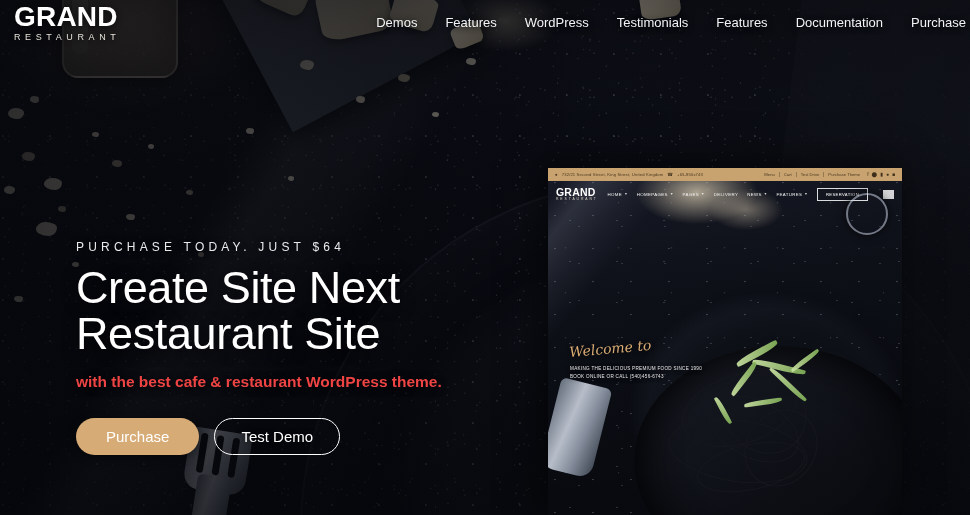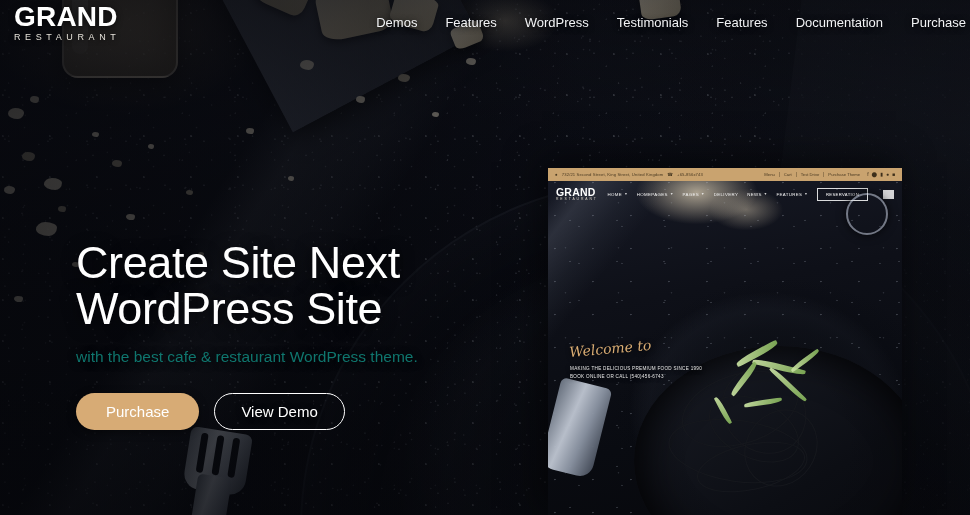--- a/index.html
+++ b/index.html
@@ -203,21 +203,21 @@
     text-shadow: 0 1px 7px rgba(0,0,0,.85);
     margin-bottom: 11px;
   }
   .headline {
     font-size: 45px; line-height: 1.02; font-weight: 400;
     color: #ffffff; letter-spacing: -.4px;
     text-shadow: 0 2px 16px rgba(0,0,0,.78);
   }
   .subline {
     margin-top: 16px;
-    font-size: 15.5px; color: #0f766e; font-weight: 400;
+    font-size: 15.5px; color: #ef4444; font-weight: 700;
     text-shadow: 0 1px 8px rgba(0,0,0,.85);
   }
   .cta-row { margin-top: 27px; display: flex; align-items: center; gap: 15px; }
   .btn {
     display: inline-flex; align-items: center; justify-content: center;
     height: 37px; border-radius: 19px;
     font-size: 15px; cursor: pointer; text-decoration: none;
     white-space: nowrap;
   }
   .btn-primary {
@@ -516,24 +516,25 @@
       <a href="#">Features</a>
       <a href="#">WordPress</a>
       <a href="#">Testimonials</a>
       <a href="#">Features</a>
       <a href="#">Documentation</a>
       <a href="#">Purchase</a>
     </div>
   </div>
 
   <div class="hero">
+    <div class="eyebrow">PURCHASE TODAY. JUST $64</div>
     <div class="headline">
       <div>Create Site Next</div>
-      <div>WordPress Site</div>
+      <div>Restaurant Site</div>
     </div>
     <div class="subline">with the best cafe &amp; restaurant WordPress theme.</div>
     <div class="cta-row">
       <a href="#" class="btn btn-primary">Purchase</a>
-      <a href="#" class="btn btn-ghost">View Demo</a>
+      <a href="#" class="btn btn-ghost">Test Demo</a>
     </div>
   </div>
 
 </div>
 
 </body></html>

